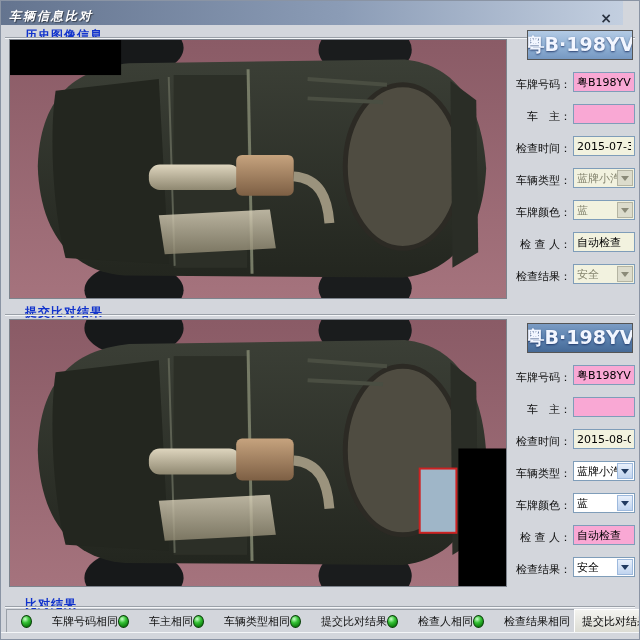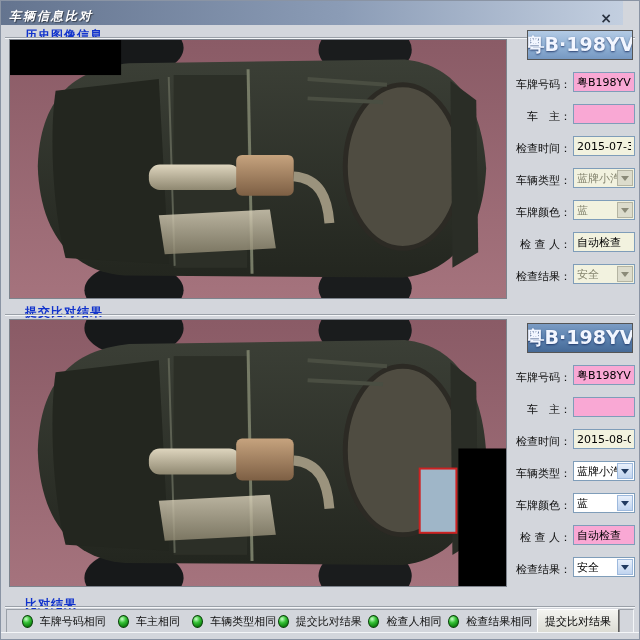--- a/index.html
+++ b/index.html
@@ -46,21 +46,21 @@
   .combo .arr{width:0;height:0;border-left:4px solid transparent;
     border-right:4px solid transparent;border-top:5px solid #203a60;}
   .combo.dis{background:#f2f2df;}
   .combo.dis .ctext{color:#84846e;}
   .combo.dis .cbtn{background:#dcdccc;border-color:#b4b4a2;}
   .combo.dis .arr{border-top-color:#8a8a78;}
   
   .result-box{position:absolute;left:5px;right:5px;top:608px;height:24px;
     border:1px solid;border-color:#9aa0a8 #f4f6f8 #f4f6f8 #9aa0a8;
     display:flex;align-items:center;padding:0 14px;gap:0;}
-  .citem{flex:1;display:flex;align-items:center;gap:7px;justify-content:center;}
+  .citem{flex:1;display:flex;align-items:center;gap:20px;justify-content:center;}
   .led{flex:none;width:11px;height:13px;border-radius:50%;
     background:radial-gradient(circle at 35% 28%,#c8ffc8 0%,#35c235 38%,#0c7a0c 80%);
     border:1px solid #063f06;}
   .citem span.ctxt{font-size:11px;color:#111;white-space:nowrap;}
   .submit{flex:none;margin-left:4px;height:24px;padding:0 7px;font-size:11px;color:#000;
     background:linear-gradient(180deg,#f4f4f0,#dcdcd4);
     border:1px solid;border-color:#ffffff #5f5f5f #5f5f5f #ffffff;
     box-shadow:1px 1px 0 #8a8a8a;cursor:pointer;white-space:nowrap;}
   .statusbar{position:absolute;left:0;right:0;bottom:0;height:7px;
     border-top:1px solid #f4f6f8;background:#d3d6dc;}

